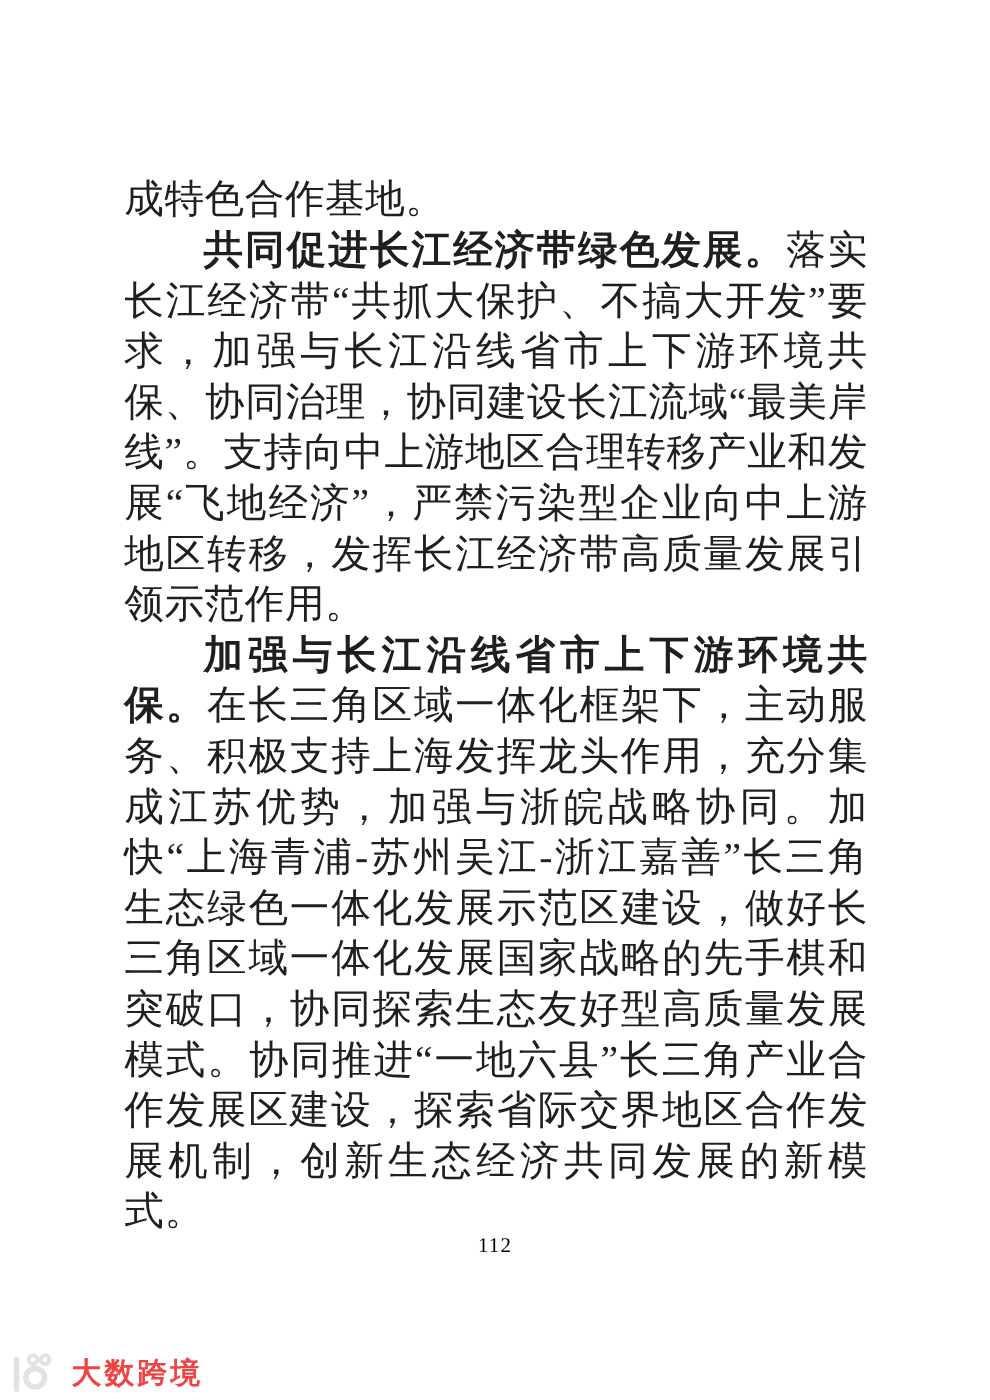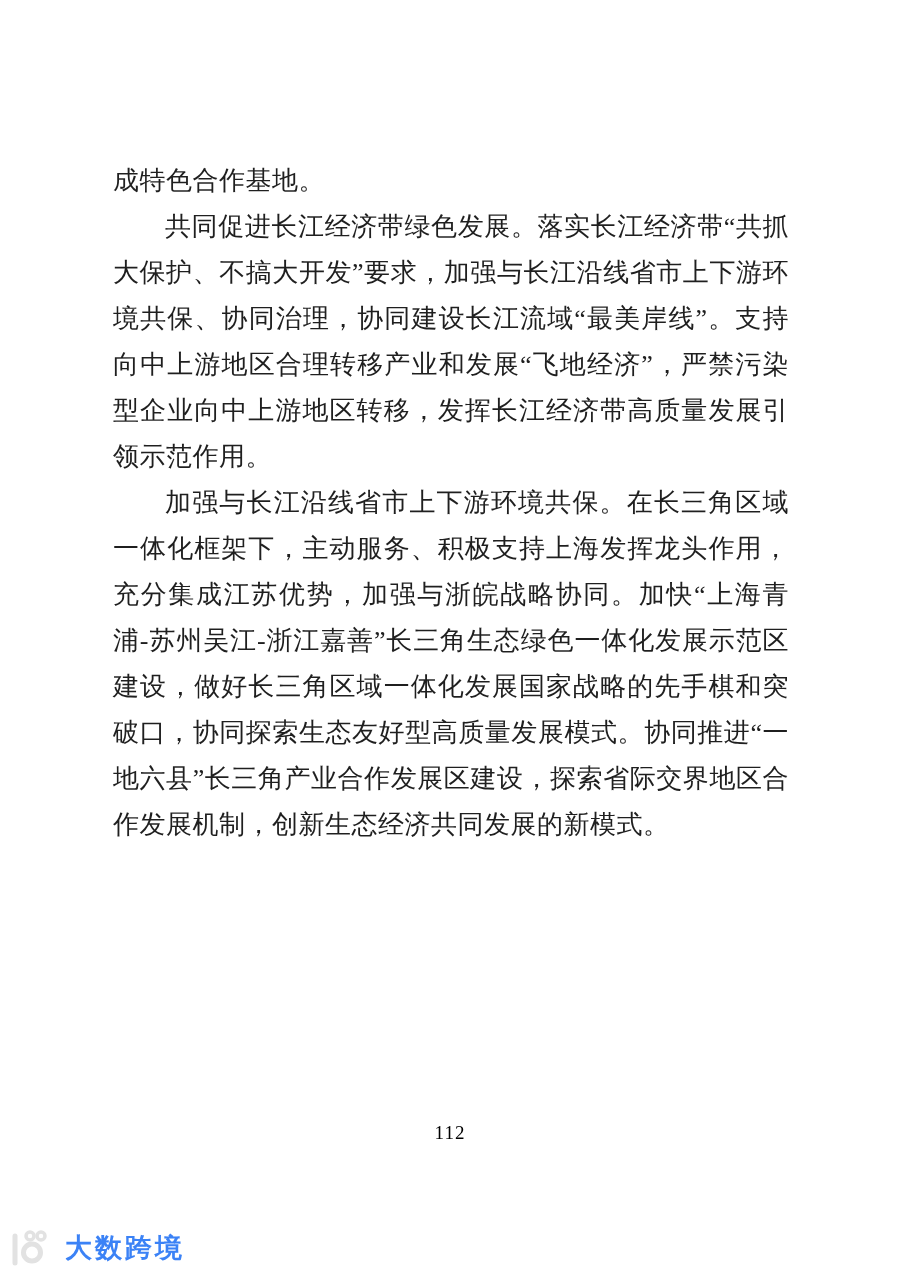--- a/index.html
+++ b/index.html
@@ -13,56 +13,56 @@
     height: 1273px;
     background: #ffffff;
     overflow: hidden;
     font-family: "Liberation Serif", "DejaVu Serif", serif;
   }
   .content {
     position: absolute;
     left: 113px;
     top: 158px;
     width: 676px;
-    font-size: 26px;
+    font-size: 36px;
     line-height: 46px;
     color: #1f1f1f;
     text-align: justify;
     letter-spacing: 0.5px;
   }
   .para {
     margin: 0;
     padding: 0;
     text-indent: 2em;
   }
   .para.no-indent {
     text-indent: 0;
   }
   .lead {
-    font-weight: 400;
+    font-weight: 700;
   }
   .page-number {
     position: absolute;
     top: 1122px;
     left: 0;
     width: 100%;
     text-align: center;
     font-size: 19px;
     letter-spacing: 1px;
     color: #000000;
     font-family: "Liberation Serif", "DejaVu Serif", serif;
   }
   .watermark {
     position: absolute;
     left: 8px;
     top: 1230px;
     display: flex;
     align-items: center;
     gap: 7px;
-    color: #3b82f6;
+    color: #ef4444;
     font-family: "DejaVu Sans", "Liberation Sans", sans-serif;
     font-weight: 700;
     font-size: 27px;
     letter-spacing: 3px;
     user-select: none;
   }
   .watermark svg {
     display: block;
   }
 </style>

